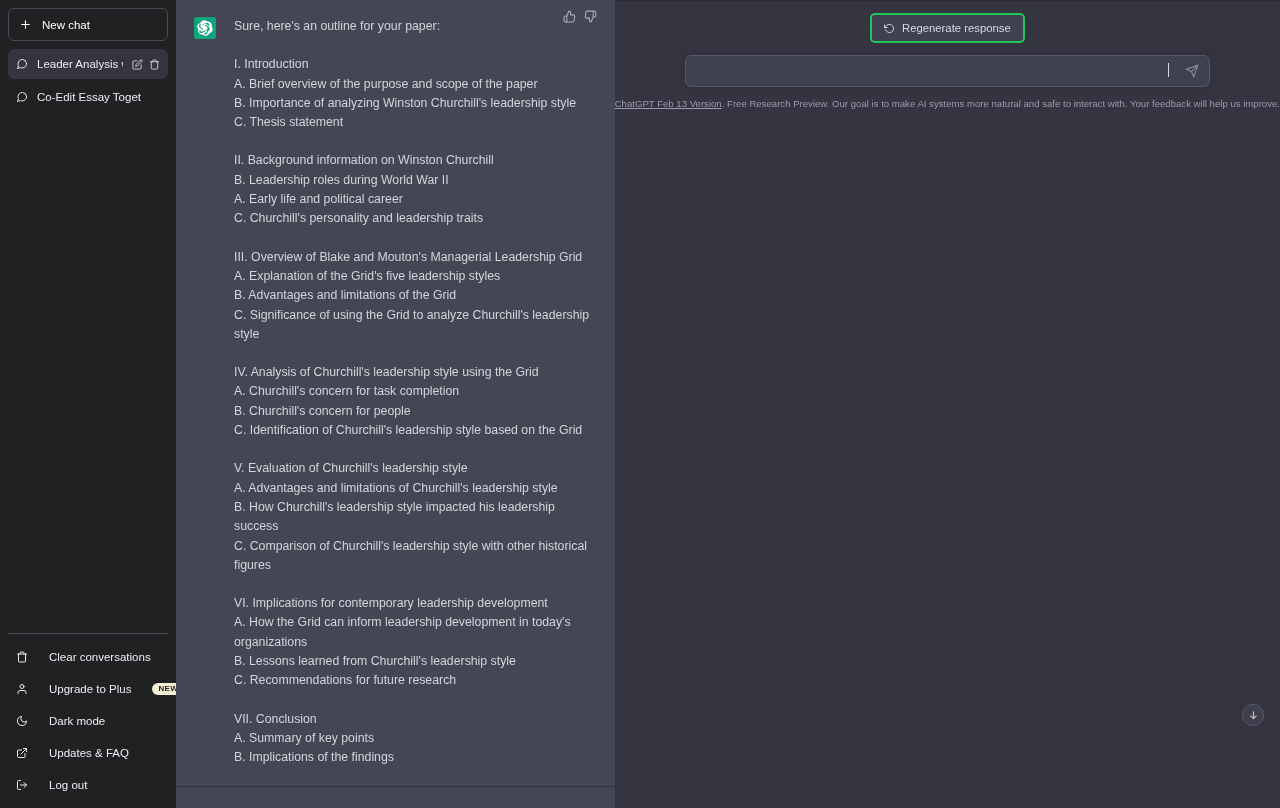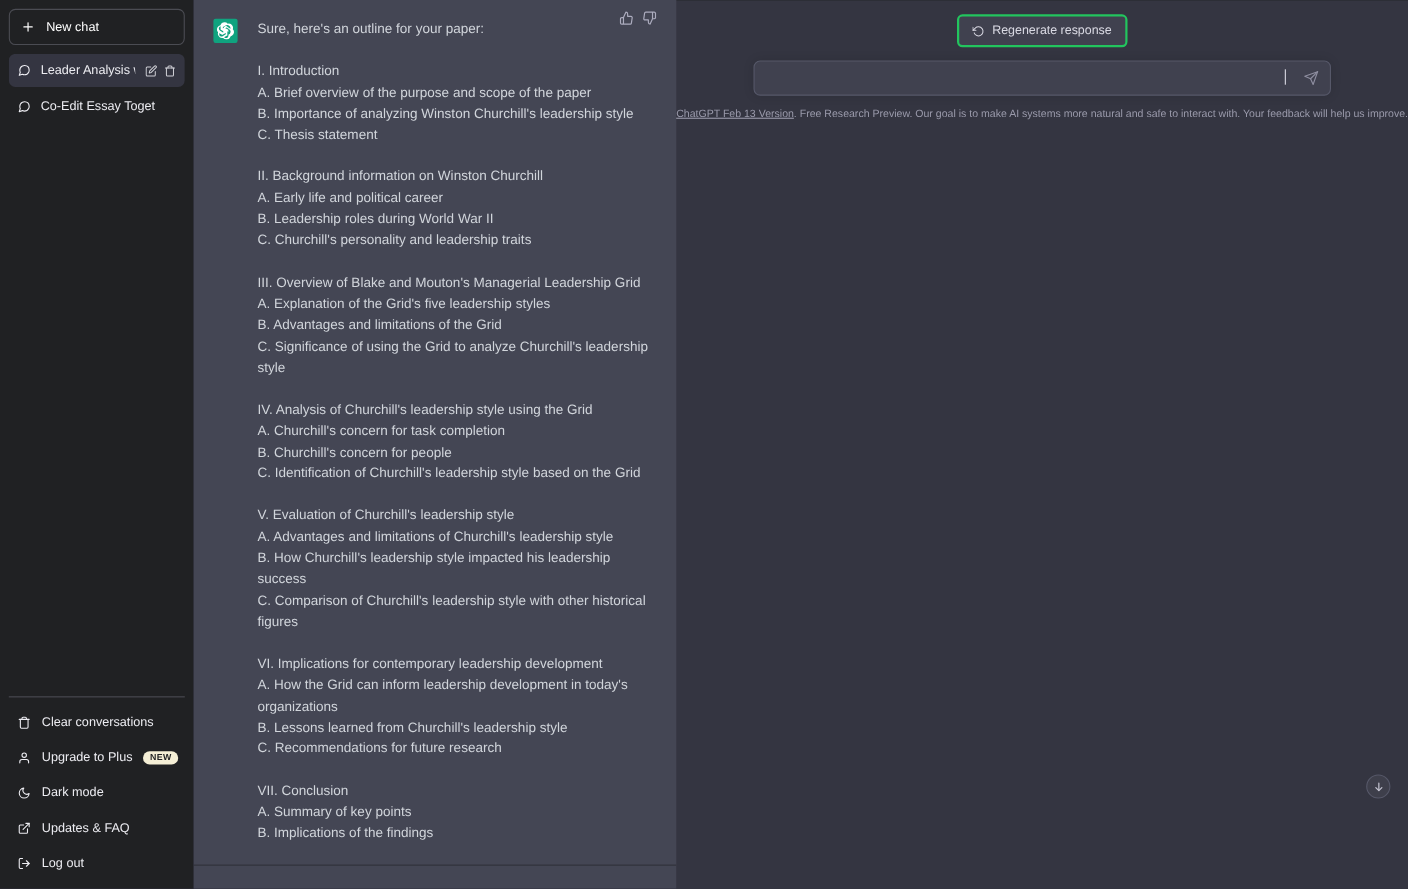--- a/index.html
+++ b/index.html
@@ -94,21 +94,21 @@
     border-top: 1px solid #4b4c53;
     padding-top: 8px;
     display: flex;
     flex-direction: column;
     gap: 2px;
   }
 
   .footer-item {
     display: flex;
     align-items: center;
-    gap: 10px;
+    gap: 21px;
     padding: 9px 8px;
     border-radius: 6px;
     cursor: pointer;
     color: #ececf1;
     font-size: 11.5px;
     white-space: nowrap;
   }
   .footer-item .fi-label { flex: 1 1 auto; }
 
   .badge-new {
@@ -435,22 +435,22 @@
           <div class="msg-body">
             <p>Sure, here's an outline for your paper:</p>
             <div id="outline-sections">
                 <div class="para-gap"></div>
                 <p>I. Introduction</p>
                 <p>A. Brief overview of the purpose and scope of the paper</p>
                 <p>B. Importance of analyzing Winston Churchill's leadership style</p>
                 <p>C. Thesis statement</p>
                 <div class="para-gap"></div>
                 <p>II. Background information on Winston Churchill</p>
+                <p>B. Leadership roles during World War II</p>
                 <p>A. Early life and political career</p>
-                <p>B. Leadership roles during World War II</p>
                 <p>C. Churchill's personality and leadership traits</p>
                 <div class="para-gap"></div>
                 <p>III. Overview of Blake and Mouton's Managerial Leadership Grid</p>
                 <p>A. Explanation of the Grid's five leadership styles</p>
                 <p>B. Advantages and limitations of the Grid</p>
                 <p>C. Significance of using the Grid to analyze Churchill's leadership style</p>
                 <div class="para-gap"></div>
                 <p>IV. Analysis of Churchill's leadership style using the Grid</p>
                 <p>A. Churchill's concern for task completion</p>
                 <p>B. Churchill's concern for people</p>

